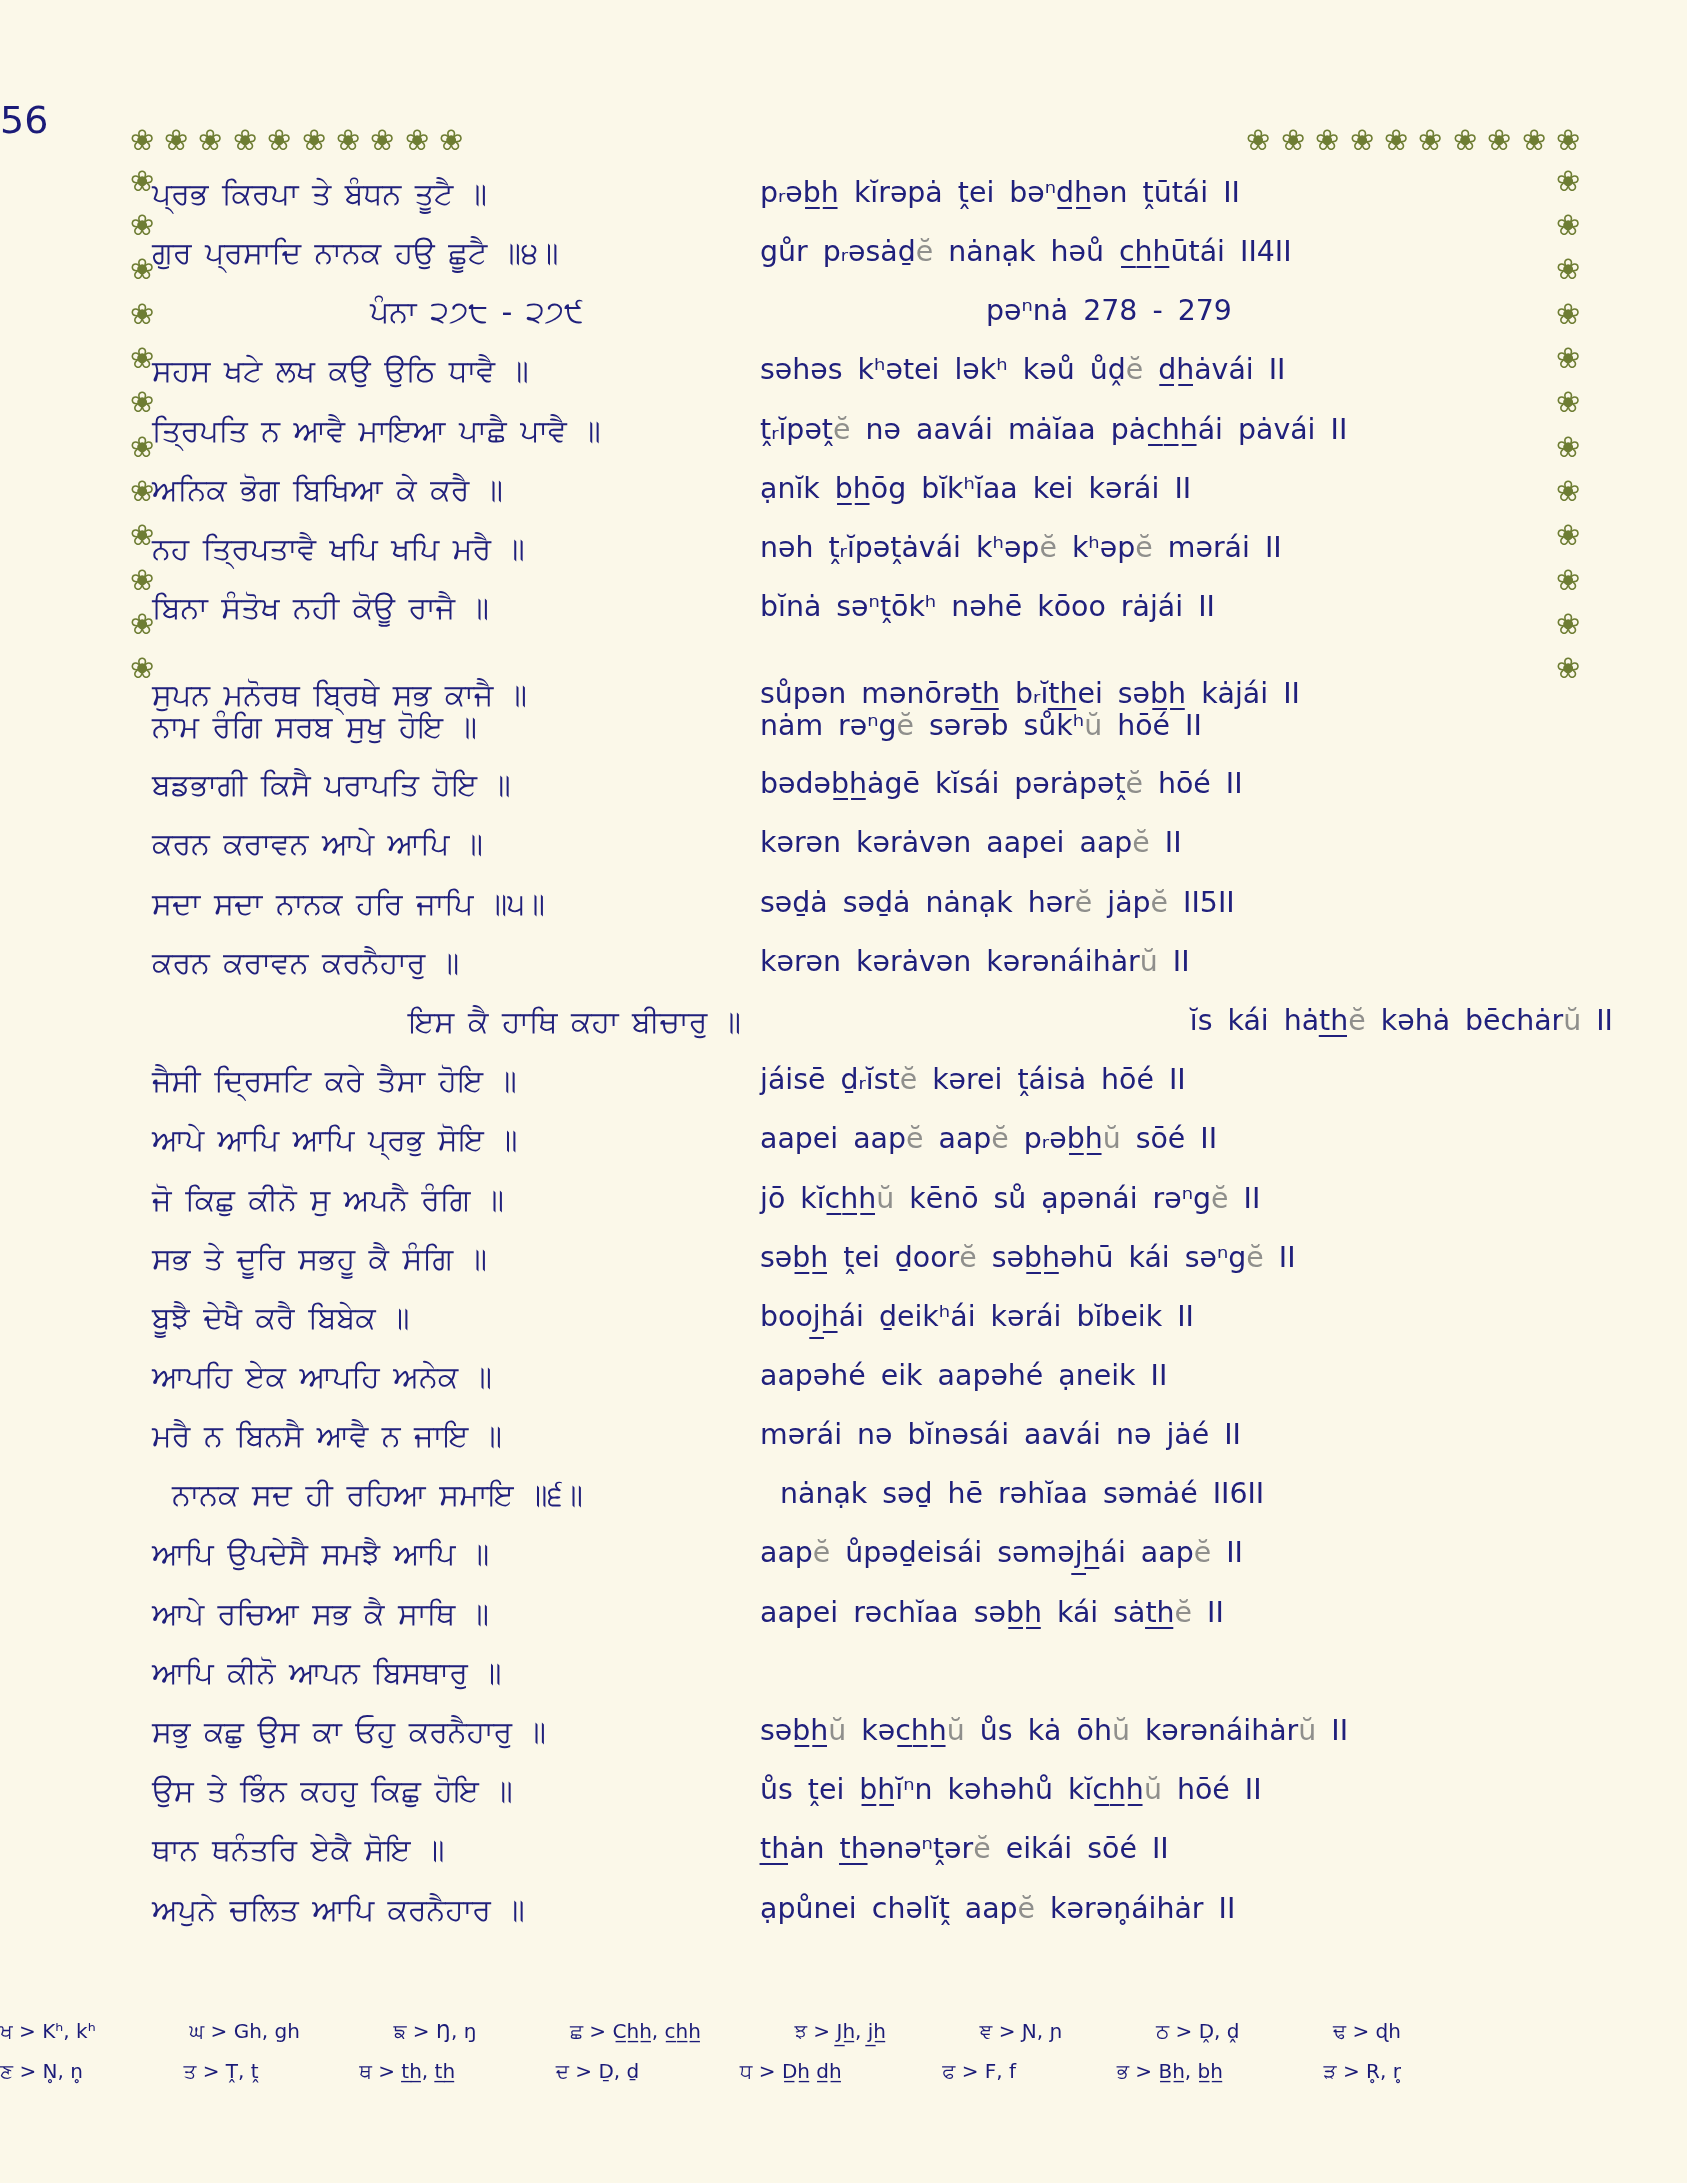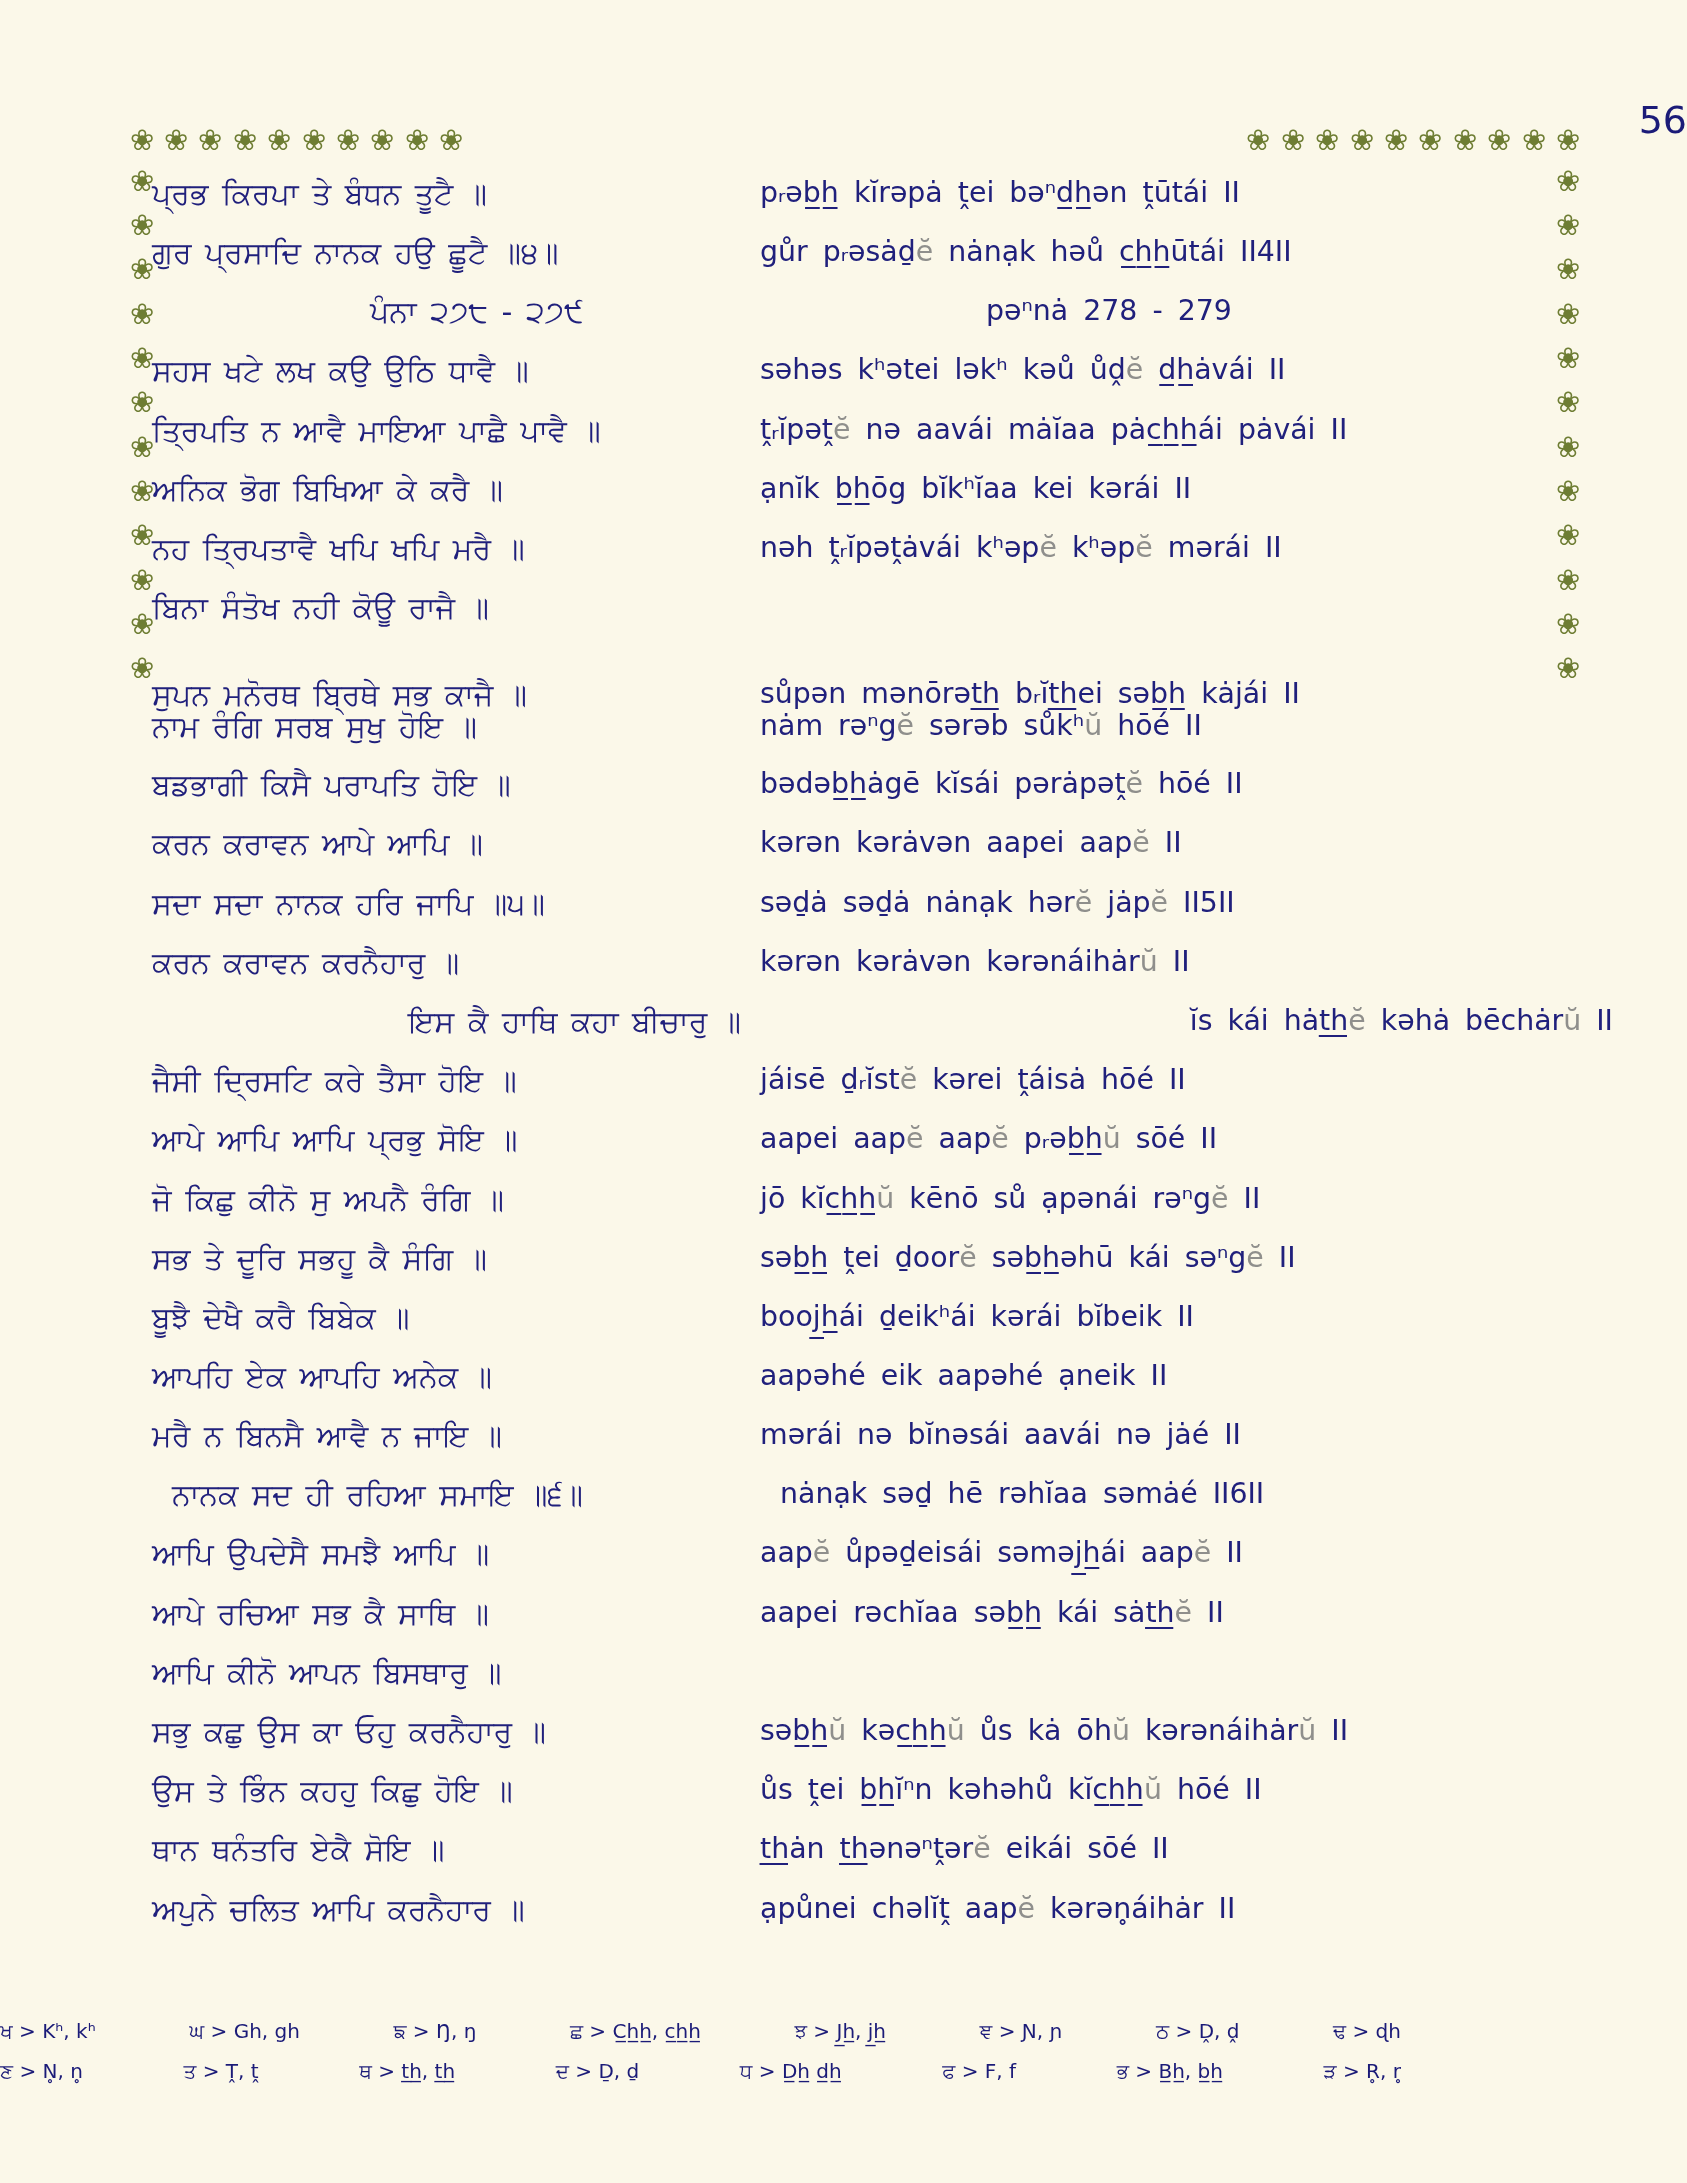--- a/index.html
+++ b/index.html
@@ -4,21 +4,21 @@
 <style>
   html,body { margin:0; padding:0; background:#e8e4d4; }
   .page {
     position:relative; width:1687px; height:2183px;
     background:#fbf8e9; overflow:hidden;
     font-family:"DejaVu Sans","Liberation Sans",sans-serif;
     color:#20207c;
   }
   .page-number {
     position:absolute; top:98px; left:0; width:1687px;
-    text-align:right; font-size:38px; color:#1b1b78;
+    text-align:left; font-size:38px; color:#1b1b78;
   }
   .flower {
     position:absolute; font-size:29px; line-height:29px;
     color:#6e7d33; user-select:none;
   }
   .verses { position:absolute; top:177px; left:0; width:1687px; }
   .vrow { position:absolute; left:0; width:1384px; height:60px; }
   .vrow .g {
     position:absolute; left:152px; width:589px;
     font-size:30px; line-height:1.15; color:#20207c; word-spacing:4px;
@@ -74,20 +74,21 @@
       <div class="vrow" style="top: 296px;">
         <div class="g">ਅਨਿਕ ਭੋਗ ਬਿਖਿਆ ਕੇ ਕਰੈ ॥</div>
         <div class="r">ạnĭk b̲h̲ōg bĭkʰĭaa kei kərái II</div>
       </div>
       <div class="vrow" style="top: 355px;">
         <div class="g">ਨਹ ਤ੍ਰਿਪਤਾਵੈ ਖਪਿ ਖਪਿ ਮਰੈ ॥</div>
         <div class="r">nəh ṱᵣĭpəṱȧvái kʰəp<span class="mut">ĕ</span> kʰəp<span class="mut">ĕ</span> mərái II</div>
       </div>
       <div class="vrow" style="top: 414px;">
         <div class="g">ਬਿਨਾ ਸੰਤੋਖ ਨਹੀ ਕੋਊ ਰਾਜੈ ॥</div>
+        <div class="r">bĭnȧ səⁿṱōkʰ nəhē kōoo rȧjái II</div>
       </div>
       <div class="vrow" style="top: 473px; margin-top: 28px;">
         <div class="g">ਸੁਪਨ ਮਨੋਰਥ ਬ੍ਰਿਥੇ ਸਭ ਕਾਜੈ ॥</div>
         <div class="r">sůpən mənōrət̲h̲ bᵣĭt̲h̲ei səb̲h̲ kȧjái II</div>
       </div>
       <div class="vrow" style="top: 533px;">
         <div class="g">ਨਾਮ ਰੰਗਿ ਸਰਬ ਸੁਖੁ ਹੋਇ ॥</div>
         <div class="r">nȧm rəⁿg<span class="mut">ĕ</span> sərəb sůkʰ<span class="mut">ŭ</span> hōé II</div>
       </div>
       <div class="vrow" style="top: 591px;">

